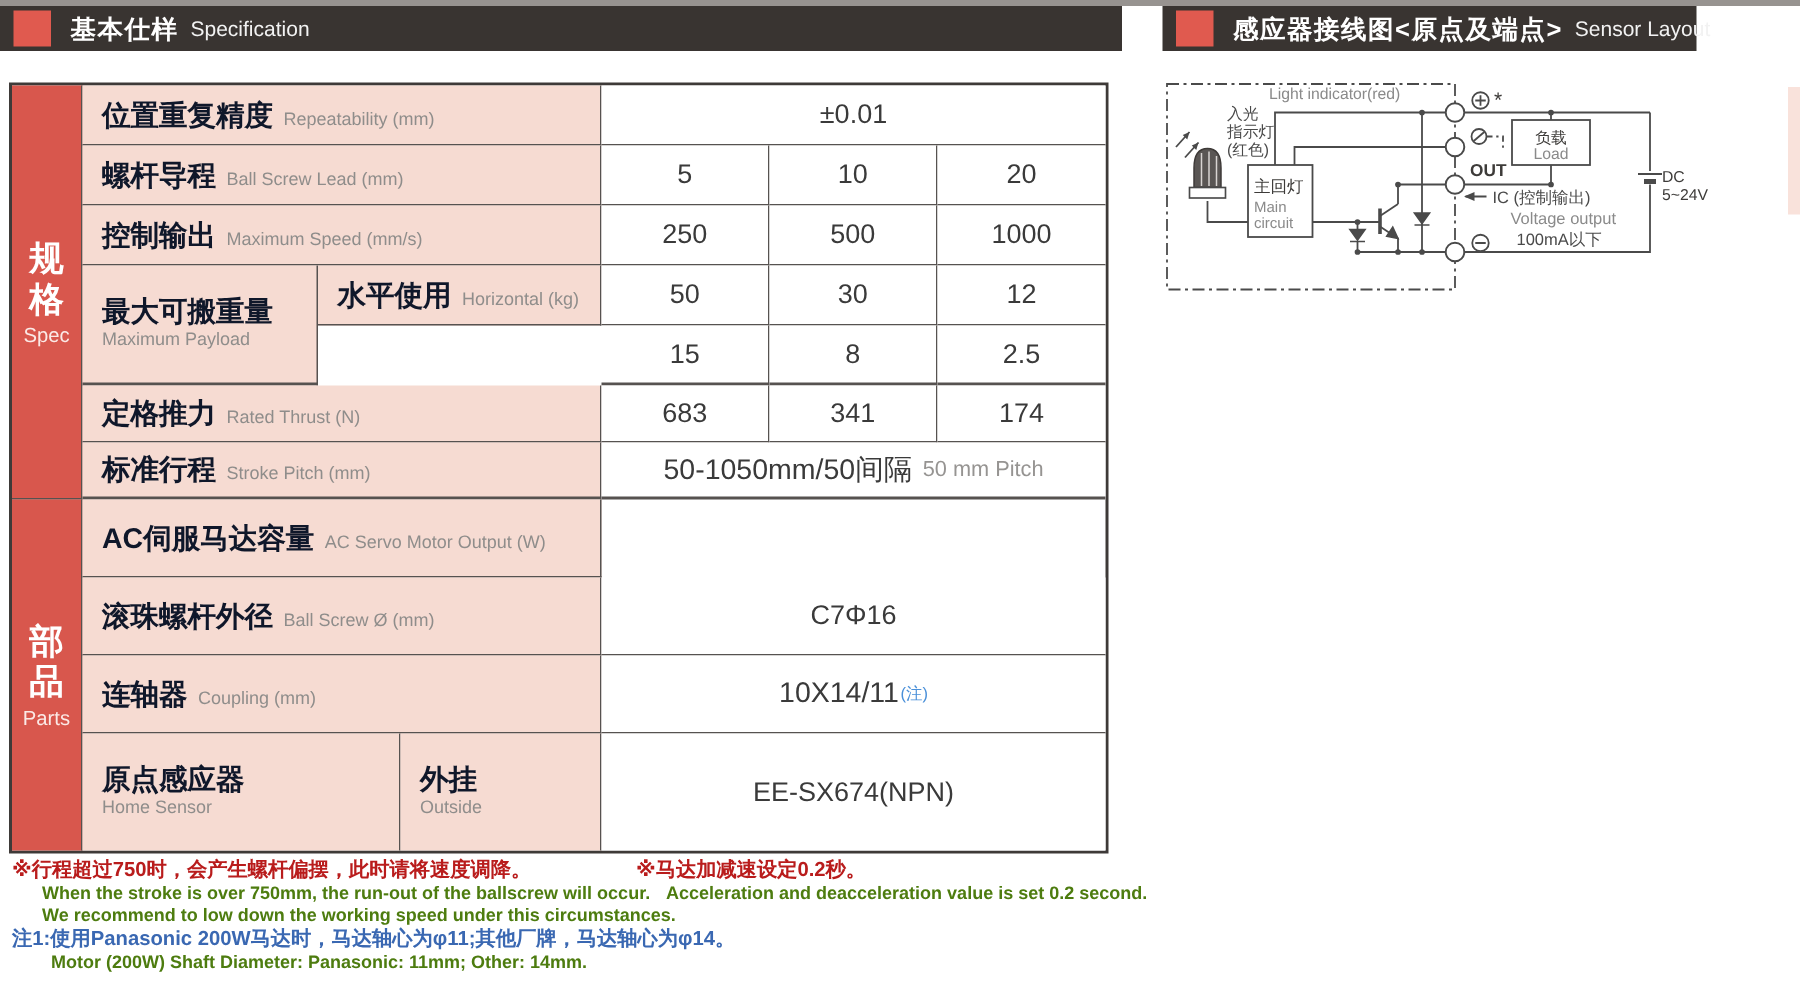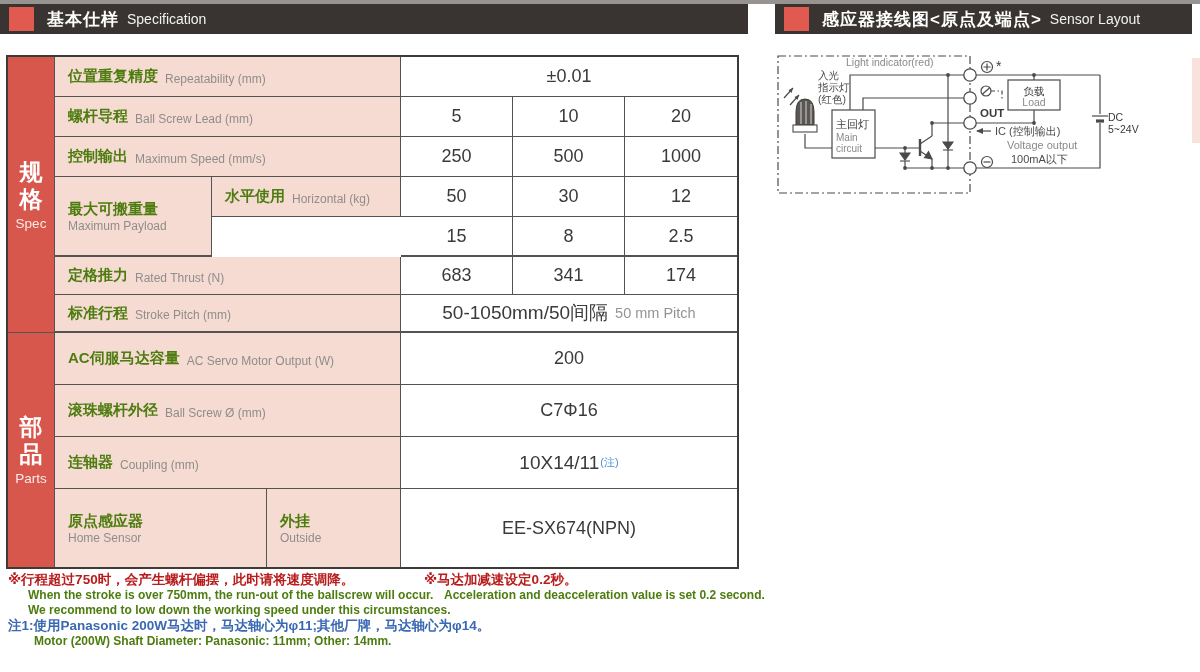--- a/index.html
+++ b/index.html
@@ -2,33 +2,33 @@
 <html><head>
 <meta charset="utf-8">
 <style>
   html,body{margin:0;padding:0;background:#fff;}
   .page{position:relative;width:1200px;height:672px;background:#fff;overflow:hidden;
         font-family:"Liberation Sans","DejaVu Sans",sans-serif;-webkit-font-smoothing:antialiased;}
   .top-strip{position:absolute;left:0;top:0;width:1200px;height:4px;background:#979390;}
   
   .hbar{position:absolute;top:4px;height:30px;background:#393431;display:flex;align-items:center;}
   .hbar-left{left:0;width:748px;}
-  .hbar-right{left:775px;width:417px;}
+  .hbar-right{left:775px;width:356px;}
   .hsq{width:25px;height:24px;background:#e05a4f;margin-left:9px;flex:0 0 auto;}
   .hcn{color:#fff;font-size:17px;font-weight:700;margin-left:13px;letter-spacing:1px;white-space:nowrap;}
   .hen{color:#f2f2f2;font-size:14px;font-weight:400;margin-left:8px;white-space:nowrap;}
   
   .spec-table{position:absolute;left:6px;top:55px;display:grid;
       grid-template-columns:47px 157px 55px 134px 112px 112px 112px;
       grid-template-rows:40px 40px 40px 40px 40px 38px 38px 52px 52px 52px 78px;
       border:2px solid #3e3a38;background:#fff;}
   .c{border-right:1px solid #565250;border-bottom:1px solid #565250;display:flex;
      align-items:center;box-sizing:border-box;min-width:0;}
   .label{background:#f6dbd2;padding-left:13px;}
-  .label .cn{font-size:15px;font-weight:600;color:#4d7c0f;white-space:nowrap;}
+  .label .cn{font-size:19px;font-weight:600;color:#0f172a;white-space:nowrap;}
   .label .en{font-size:12px;color:#8f8d8b;margin-left:7px;position:relative;top:2px;white-space:nowrap;text-align:right;}
   .stack{flex-direction:column;align-items:flex-start;justify-content:center;}
   .stack .cn{line-height:20px;}
   .stack .en{margin-left:0;top:0;line-height:14px;}
   .val{justify-content:center;font-size:18px;color:#3a3a3a;background:#fff;}
   .sidebar{background:#d8574d;color:#fff;flex-direction:column;justify-content:center;
            align-items:center;display:flex;border-right:1px solid #565250;border-bottom:1px solid #565250;}
   .sidebar .ch{font-size:23px;font-weight:700;line-height:27px;}
   .sidebar .sen{font-size:13.5px;margin-top:3px;color:#fbe9e6;}
   .tb{border-bottom-width:2px;}
@@ -130,21 +130,20 @@
     </div>
     <div class="c val tb nr" style="grid-column:5/8;grid-row:7">
       <span class="stroke-cn">50-1050mm/50间隔</span>
       <span class="stroke-en">50 mm Pitch</span>
     </div>
 
     <div class="c label" style="grid-column:2/5;grid-row:8">
       <span class="cn">AC伺服马达容量</span>
       <span class="en">AC Servo Motor Output (W)</span>
     </div>
-    <div class="c val nr" style="grid-column:5/8;grid-row:8">200</div>
 
     <div class="c label" style="grid-column:2/5;grid-row:9">
       <span class="cn">滚珠螺杆外径</span>
       <span class="en">Ball Screw Ø (mm)</span>
     </div>
     <div class="c val nr" style="grid-column:5/8;grid-row:9">C7Φ16</div>
 
     <div class="c label" style="grid-column:2/5;grid-row:10">
       <span class="cn">连轴器</span>
       <span class="en">Coupling (mm)</span>

